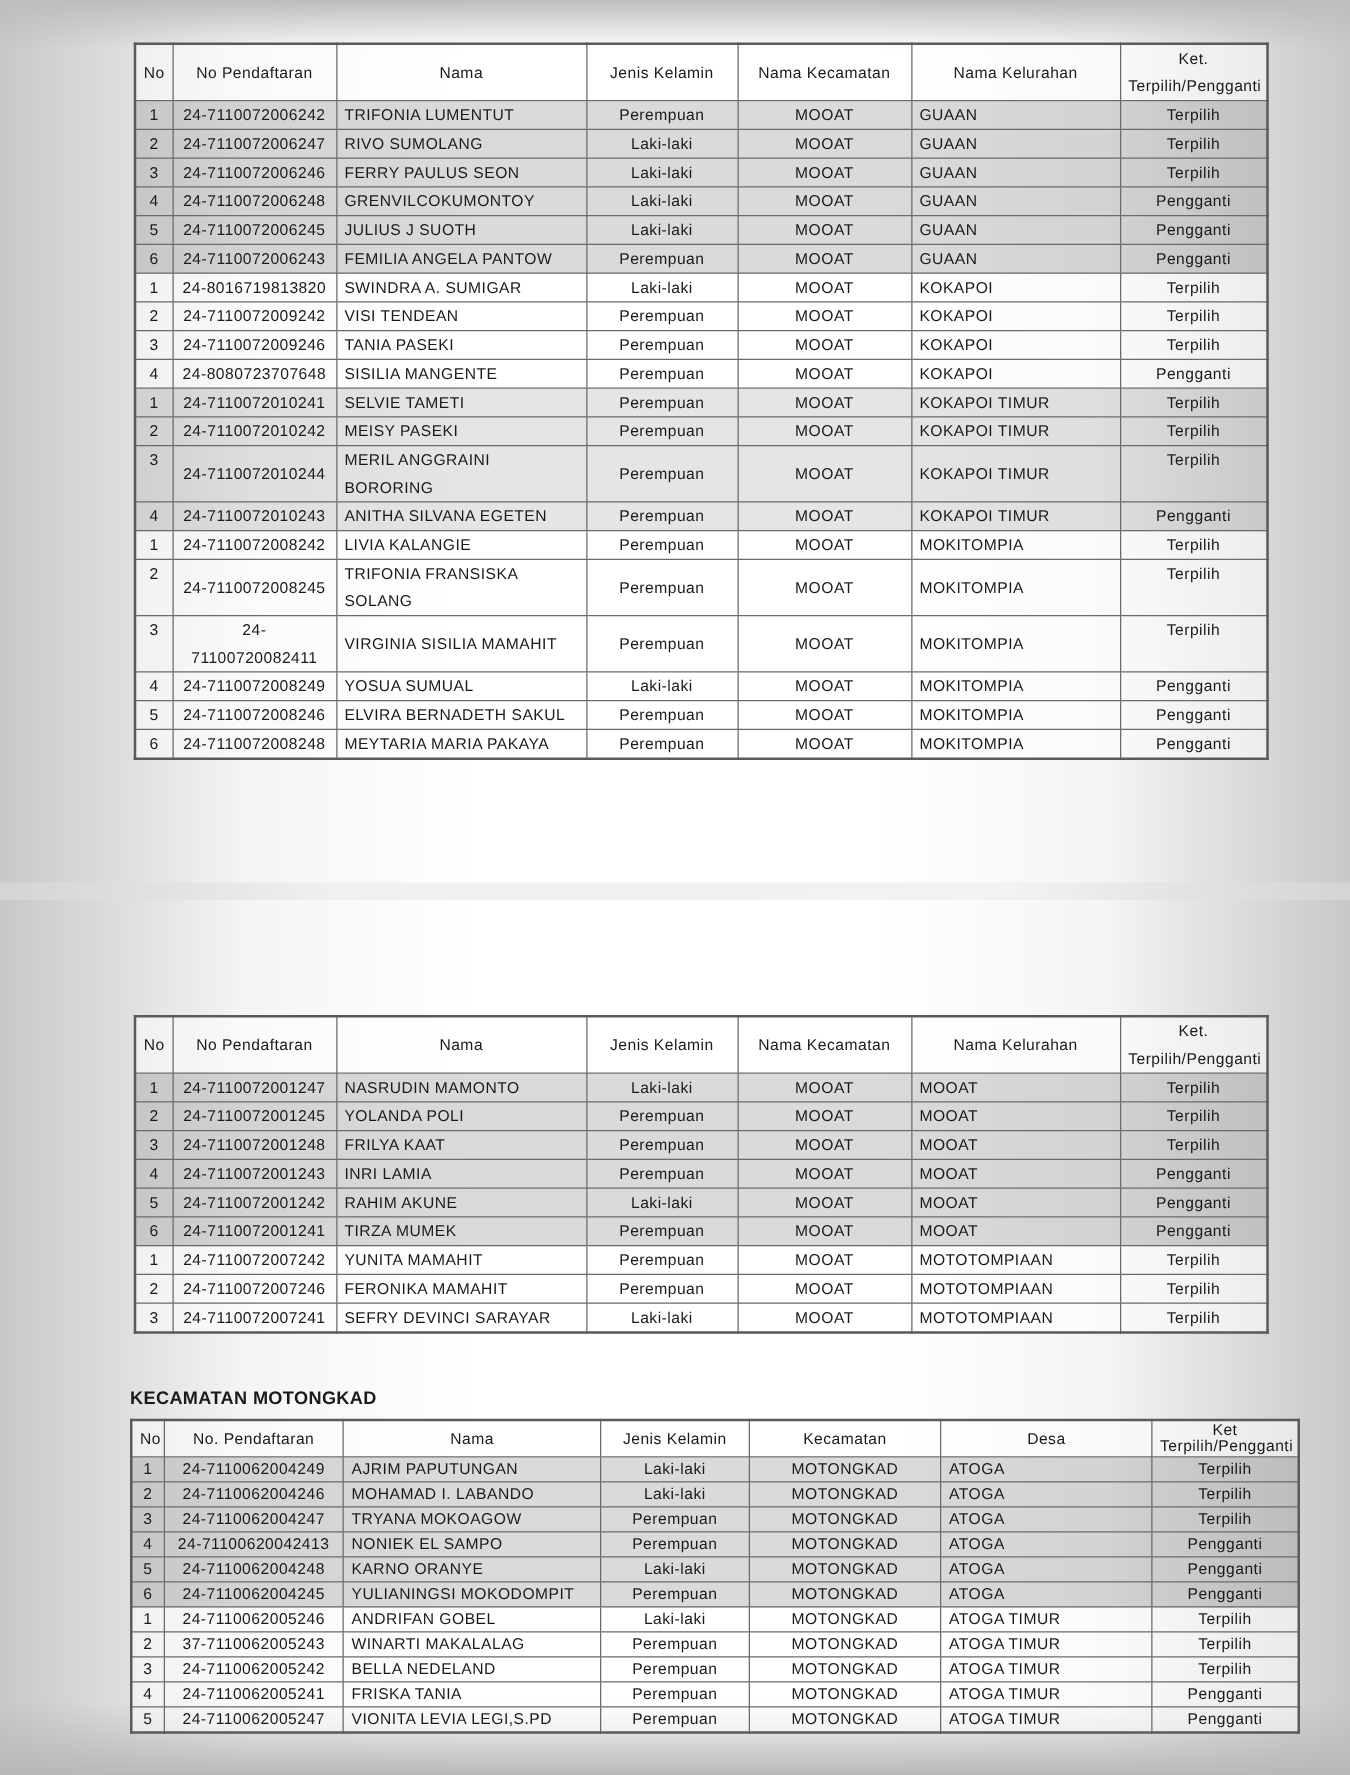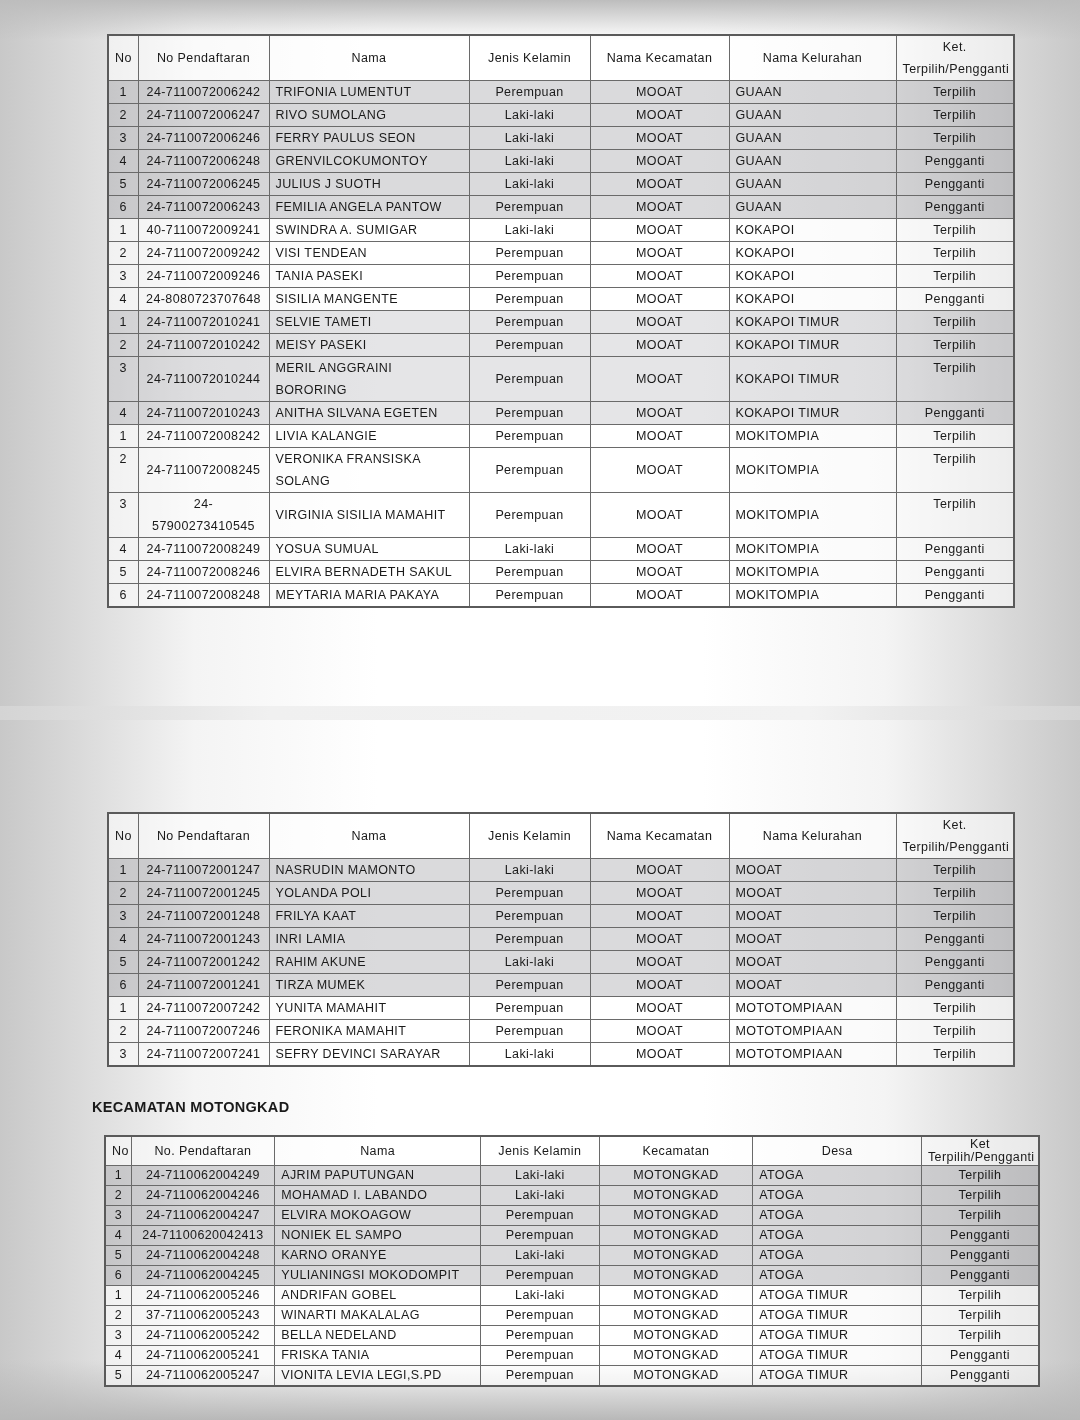--- a/index.html
+++ b/index.html
@@ -28,21 +28,21 @@
   tr.g1 td { background: rgba(150,150,155,0.35); }
   tr.g2 td { background: rgba(255,255,255,0.55); }
   tr.g3 td { background: rgba(170,170,175,0.30); }
 
   #t1 { left: 107px; top: 34px; width: 906px; border: 2px solid #5a5a5a; }
   #t2 { left: 107px; top: 812px; width: 906px; border: 2px solid #5a5a5a; }
   #t3 { left: 104px; top: 1135px; width: 936px; border: 2px solid #5a5a5a; }
   #t3 th { height: 28px; line-height: 13px; font-size: 12.5px; }
   #t3 td { height: 19px; line-height: 19px; font-size: 12.5px; }
 
-  .section-heading { position: absolute; left: 92px; top: 1099px; font-weight: bold; font-size: 14.5px; letter-spacing: 0.3px; margin: 0; }
+  .section-heading { position: absolute; left: 92px; top: 1099px; font-weight: bold; font-size: 14.5px; letter-spacing: 0.3px; margin: 12px; }
 </style>
 </head>
 <body>
 
 <div class="page-top">
   <div class="shade-top"></div>
 </div>
 <div class="page-sep"></div>
 <div class="page-bottom">
   <div class="shade-bottom"></div>
@@ -119,21 +119,21 @@
         <td class="no">6</td>
         <td class="c">24-7110072006243</td>
         <td class="l">FEMILIA ANGELA PANTOW</td>
         <td class="c">Perempuan</td>
         <td class="c">MOOAT</td>
         <td class="l">GUAAN</td>
         <td class="c">Pengganti</td>
       </tr>
       <tr class="g2">
         <td class="no">1</td>
-        <td class="c">40-7110072009241</td>
+        <td class="c">24-8016719813820</td>
         <td class="l">SWINDRA A. SUMIGAR</td>
         <td class="c">Laki-laki</td>
         <td class="c">MOOAT</td>
         <td class="l">KOKAPOI</td>
         <td class="c">Terpilih</td>
       </tr>
       <tr class="g2">
         <td class="no">2</td>
         <td class="c">24-7110072009242</td>
         <td class="l">VISI TENDEAN</td>
@@ -201,29 +201,29 @@
         <td class="c">24-7110072008242</td>
         <td class="l">LIVIA KALANGIE</td>
         <td class="c">Perempuan</td>
         <td class="c">MOOAT</td>
         <td class="l">MOKITOMPIA</td>
         <td class="c">Terpilih</td>
       </tr>
       <tr class="g2 tall">
         <td class="no">2</td>
         <td class="c" style="line-height: 22px;">24-7110072008245</td>
-        <td class="l" style="line-height: 22px;">VERONIKA FRANSISKA SOLANG</td>
+        <td class="l" style="line-height: 22px;">TRIFONIA FRANSISKA SOLANG</td>
         <td class="c">Perempuan</td>
         <td class="c">MOOAT</td>
         <td class="l">MOKITOMPIA</td>
         <td class="c ket-top">Terpilih</td>
       </tr>
       <tr class="g2 tall">
         <td class="no">3</td>
-        <td class="c" style="line-height: 22px;">24- 57900273410545</td>
+        <td class="c" style="line-height: 22px;">24- 71100720082411</td>
         <td class="l" style="line-height: 22px;">VIRGINIA SISILIA MAMAHIT</td>
         <td class="c">Perempuan</td>
         <td class="c">MOOAT</td>
         <td class="l">MOKITOMPIA</td>
         <td class="c ket-top">Terpilih</td>
       </tr>
       <tr class="g2">
         <td class="no">4</td>
         <td class="c">24-7110072008249</td>
         <td class="l">YOSUA SUMUAL</td>
@@ -397,21 +397,21 @@
         <td class="c">24-7110062004246</td>
         <td class="l">MOHAMAD I. LABANDO</td>
         <td class="c">Laki-laki</td>
         <td class="c">MOTONGKAD</td>
         <td class="l">ATOGA</td>
         <td class="c">Terpilih</td>
       </tr>
       <tr class="g1">
         <td class="no">3</td>
         <td class="c">24-7110062004247</td>
-        <td class="l">ELVIRA MOKOAGOW</td>
+        <td class="l">TRYANA MOKOAGOW</td>
         <td class="c">Perempuan</td>
         <td class="c">MOTONGKAD</td>
         <td class="l">ATOGA</td>
         <td class="c">Terpilih</td>
       </tr>
       <tr class="g1">
         <td class="no">4</td>
         <td class="c">24-71100620042413</td>
         <td class="l">NONIEK EL SAMPO</td>
         <td class="c">Perempuan</td>

